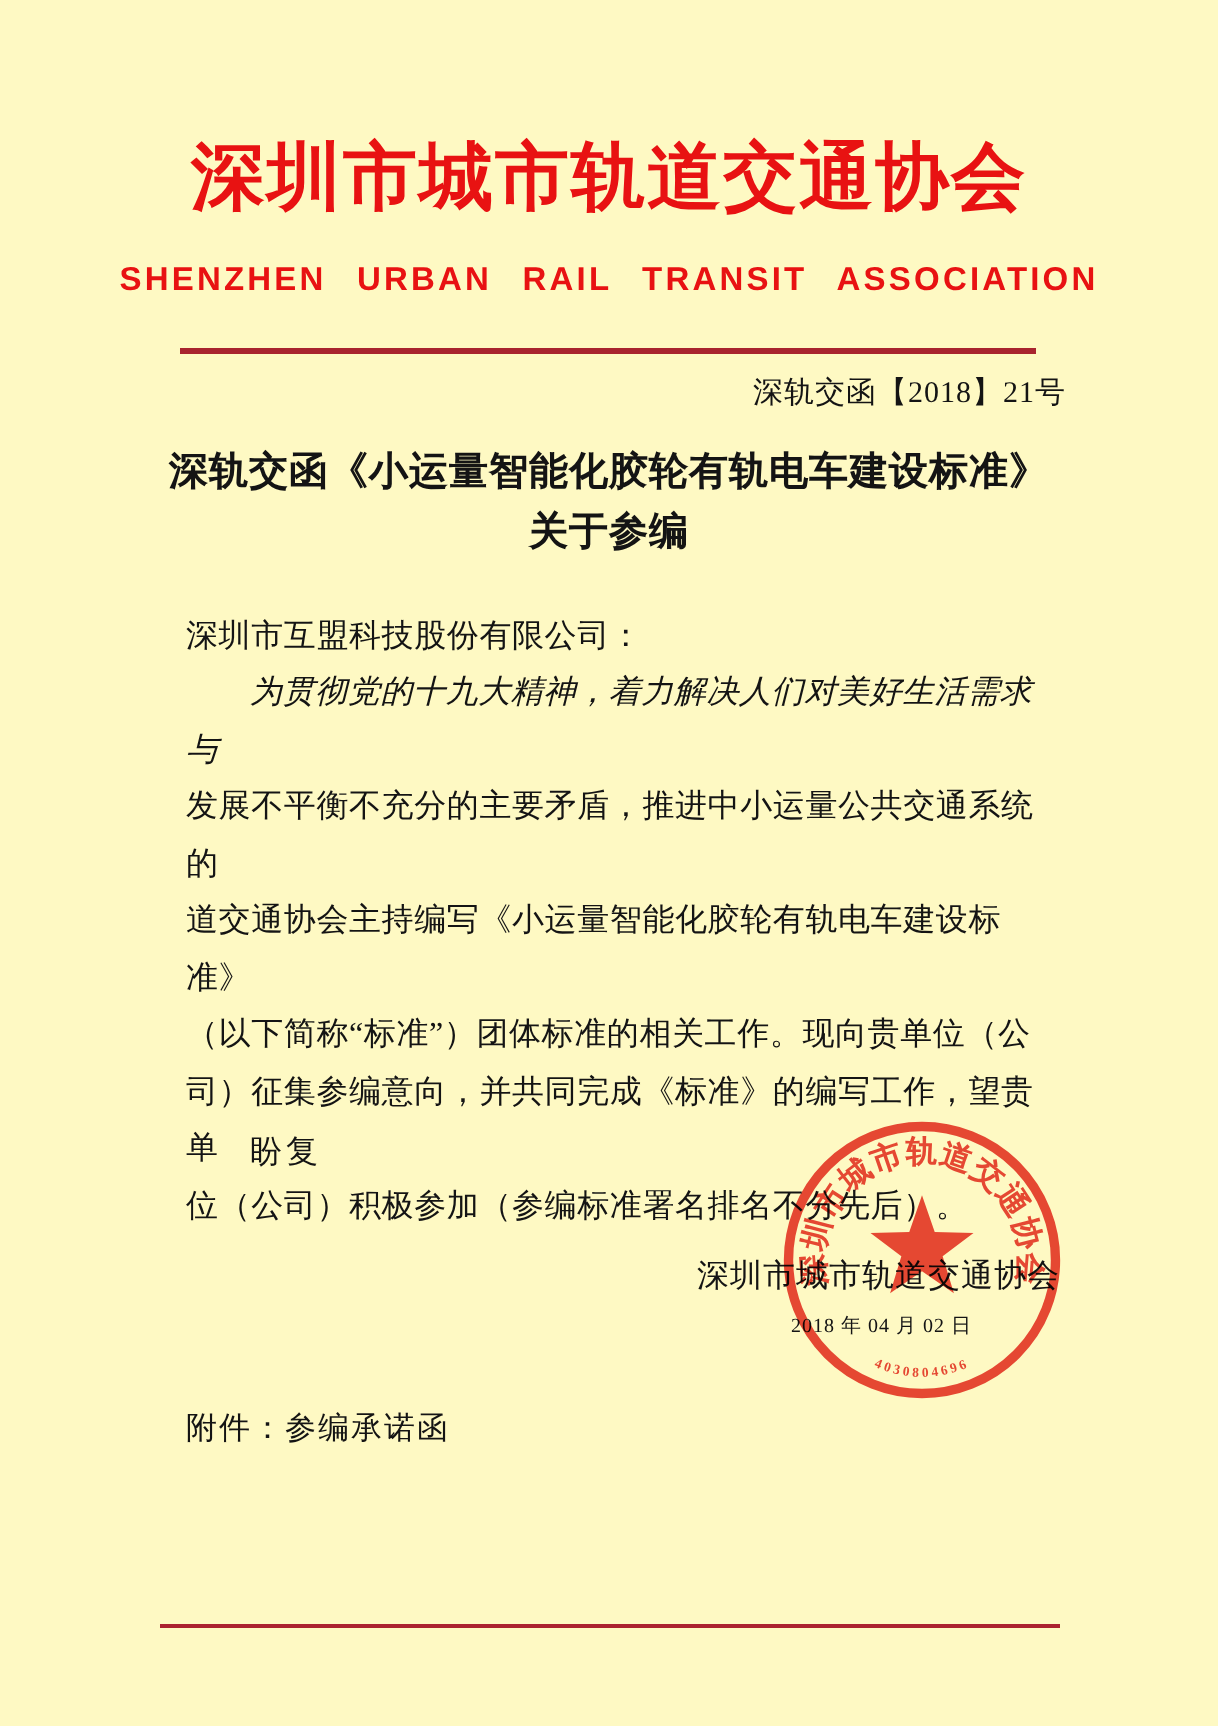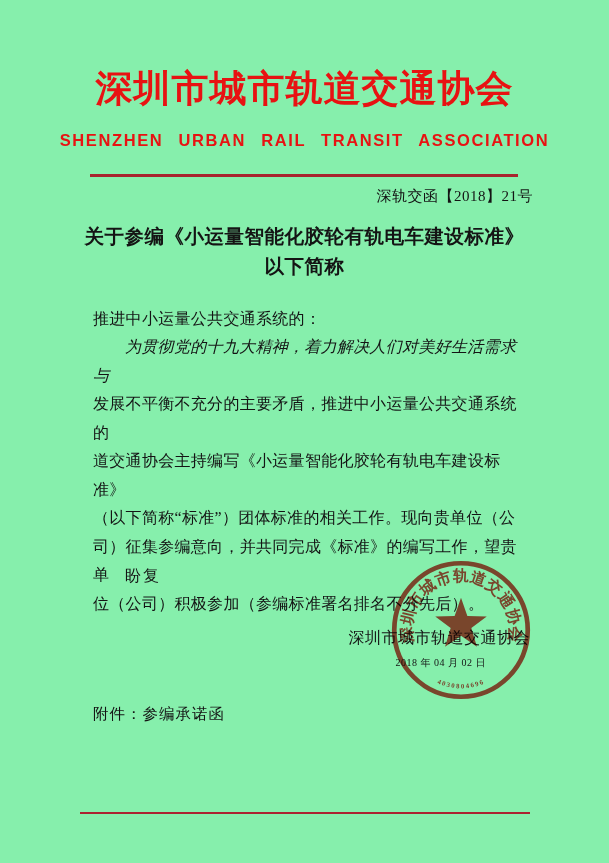--- a/index.html
+++ b/index.html
@@ -1,20 +1,20 @@
 <!DOCTYPE html>
 <html><head>
 <meta charset="utf-8">
 <style>
   html, body { margin: 0; padding: 0; background: #ffffff; }
   .page {
     position: relative;
     width: 609px;
     height: 863px;
-    background: #86efac;
+    background: #fef9c3;
     border-right: 1px solid #c9c9c9;
     font-family: "Liberation Serif", "DejaVu Serif", serif;
     color: #141414;
     overflow: hidden;
   }
   .org-cn {
     position: absolute;
     top: 64px; left: 0; width: 100%;
     text-align: center;
     font-size: 37px;
@@ -115,26 +115,26 @@
 
   <div class="org-cn">深圳市城市轨道交通协会</div>
 
   <div class="org-en">SHENZHEN URBAN RAIL TRANSIT ASSOCIATION</div>
 
   <div class="rule-top"></div>
 
   <div class="doc-number">深轨交函【2018】21号</div>
 
   <div class="letter-title">
-    <div>关于参编《小运量智能化胶轮有轨电车建设标准》</div>
-    <div>以下简称</div>
+    <div>深轨交函《小运量智能化胶轮有轨电车建设标准》</div>
+    <div>关于参编</div>
   </div>
 
   <div class="body-block">
-    <div class="para-line">推进中小运量公共交通系统的：</div>
+    <div class="para-line">深圳市互盟科技股份有限公司：</div>
     <div class="para-line first">为贯彻党的十九大精神，着力解决人们对美好生活需求与</div>
     <div class="para-line">发展不平衡不充分的主要矛盾，推进中小运量公共交通系统的</div>
     <div class="para-line">道交通协会主持编写《小运量智能化胶轮有轨电车建设标准》</div>
     <div class="para-line">（以下简称“标准”）团体标准的相关工作。现向贵单位（公</div>
     <div class="para-line">司）征集参编意向，并共同完成《标准》的编写工作，望贵单</div>
     <div class="para-line">位（公司）积极参加（参编标准署名排名不分先后）。</div>
   </div>
 
   <div class="reply-note">盼复</div>
 

